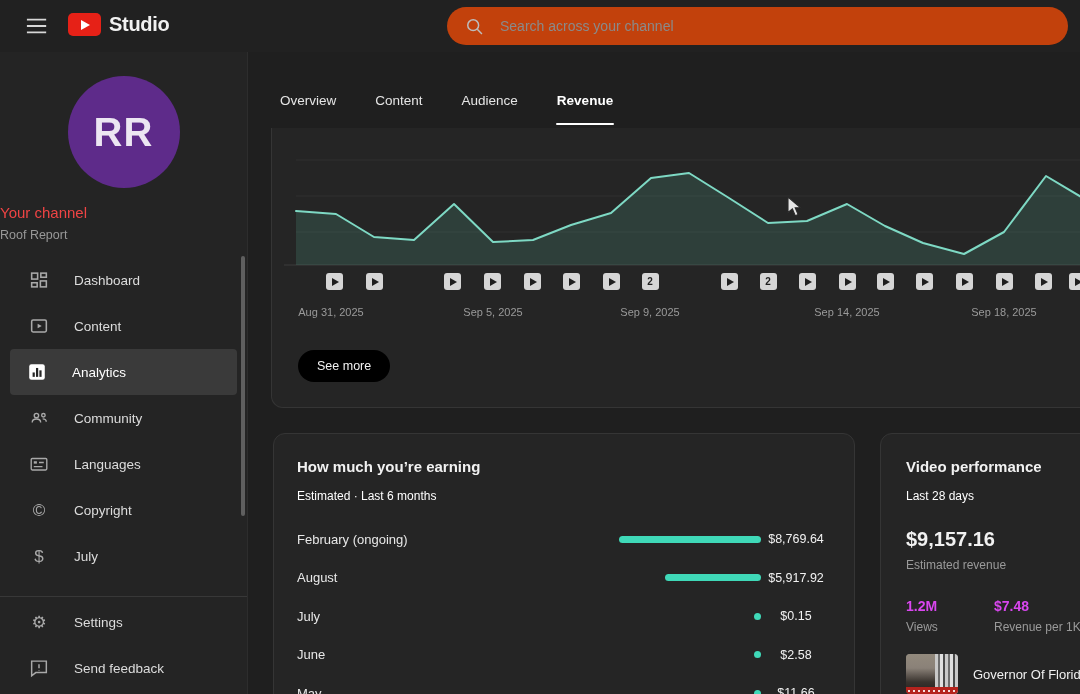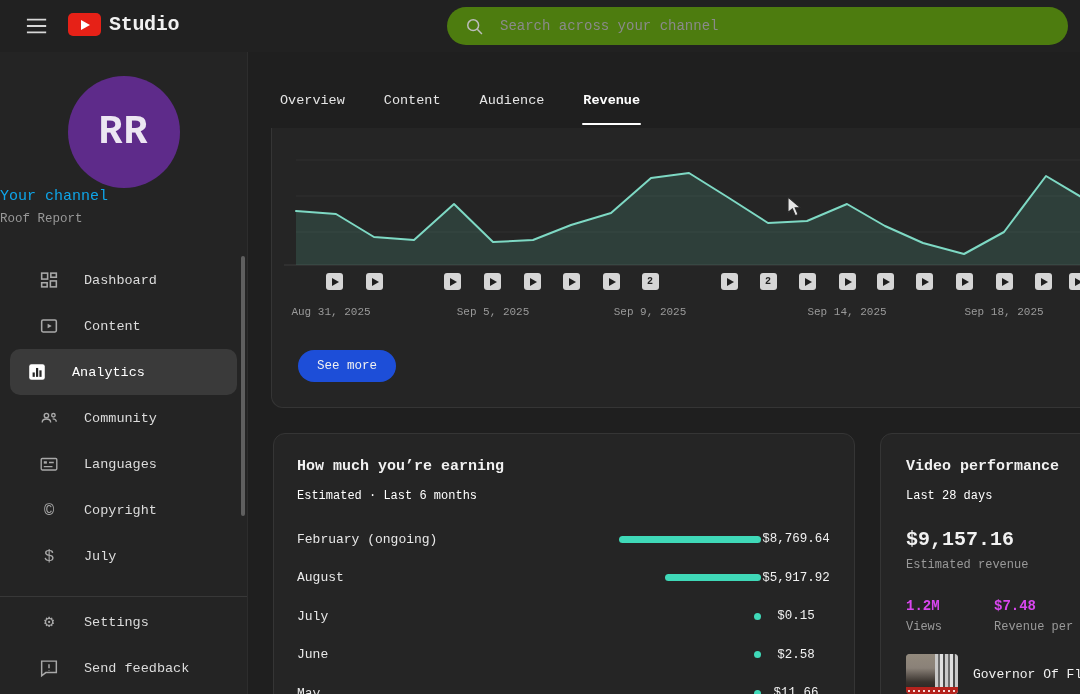--- a/index.html
+++ b/index.html
@@ -1,41 +1,41 @@
 <!DOCTYPE html>
 <html><head>
 <meta charset="utf-8">
 <style>
   html,body{margin:0;padding:0;background:#181818;}
   .app{position:relative;width:1080px;height:694px;overflow:hidden;background:#1f1f1f;
-       font-family:Liberation Mono, monospace;color:#f1f1f1;}
+       font-family:Liberation Sans, sans-serif;color:#f1f1f1;}
 
   
   .topbar{position:absolute;left:0;top:0;width:1080px;height:52px;background:#212121;z-index:5;}
   .hamburger{position:absolute;left:24px;top:14px;width:26px;height:24px;background:none;border:none;padding:2px;cursor:pointer;}
   .logo{position:absolute;left:68px;top:13px;display:flex;align-items:center;gap:8px;cursor:pointer;}
   .logo-mark{width:33px;height:23px;background:#e62117;border-radius:5px;display:flex;align-items:center;justify-content:center;}
   .logo-mark .tri{width:0;height:0;border-left:9px solid #fff;border-top:5.5px solid transparent;border-bottom:5.5px solid transparent;margin-left:2px;}
   .logo-text{font-size:20px;font-weight:700;letter-spacing:-0.3px;color:#f1f1f1;}
-  .search{position:absolute;left:447px;top:7px;width:621px;height:38px;background:#4d7c0f;border-radius:19px;
+  .search{position:absolute;left:447px;top:7px;width:621px;height:38px;background:#c2410c;border-radius:19px;
           display:flex;align-items:center;padding-left:17px;box-sizing:border-box;gap:13px;}
   .search input{flex:1;background:transparent;border:none;outline:none;color:#ddd;font-size:14px;font-family:inherit;}
   .search input::placeholder{color:#8a8a8a;}
 
   
   .sidebar{position:absolute;left:0;top:52px;width:248px;bottom:0;background:#242424;border-right:1px solid #2d2d2d;box-sizing:border-box;}
   .channel{position:absolute;top:24px;left:0;right:0;}
   .avatar{width:112px;height:112px;border-radius:50%;background:#5e2b8a;margin:0 auto;display:flex;align-items:center;justify-content:center;cursor:pointer;}
   .avatar span{font-size:40px;font-weight:700;color:#ece6f2;letter-spacing:1px;}
-  .ch-label{font-size:15px;font-weight:500;color:#0ea5e9;}
+  .ch-label{margin-top:16px;font-size:15px;font-weight:500;color:#ef4444;}
   .ch-name{margin-top:7px;font-size:12.5px;color:#989898;}
   #side-nav{position:absolute;top:205px;left:0;right:0;}
   #side-footer{position:absolute;top:547px;left:0;right:0;}
-  .side-item{height:46px;display:flex;align-items:center;padding-left:38px;gap:24px;cursor:pointer;box-sizing:border-box;}
-  .side-item.active{background:#3a3a3a;border-radius:10px;margin:0 10px;padding-left:16px;}
+  .side-item{height:46px;display:flex;align-items:center;padding-left:28px;gap:24px;cursor:pointer;box-sizing:border-box;}
+  .side-item.active{background:#3a3a3a;border-radius:4px;margin:0 10px;padding-left:16px;}
   .ico{width:22px;height:22px;display:flex;align-items:center;justify-content:center;color:#a9a9a9;flex:0 0 22px;}
   .ico svg{width:22px;height:22px;}
   .char-ico{font-size:17px;color:#a9a9a9;line-height:1;}
   .side-label{font-size:13.5px;color:#dcdcdc;}
   .side-item.active .ico,.side-item.active .char-ico{color:#fff;}
   .side-item.active .side-label{color:#fff;font-weight:500;}
   .side-divider{position:absolute;top:544px;left:0;right:0;height:1px;background:#383838;}
   .side-scrollbar{position:absolute;right:2px;top:204px;width:4px;height:260px;background:#5f5f5f;border-radius:2px;cursor:pointer;}
 
   
@@ -47,21 +47,21 @@
 
   .chart-card{position:absolute;left:23px;top:76px;width:860px;height:280px;background:#252525;
               border:1px solid #353535;border-top:none;border-radius:0 0 12px 12px;box-sizing:border-box;}
   #chart-svg{position:absolute;left:0;top:0;width:860px;height:140px;}
   .marker{position:absolute;top:145px;width:17px;height:17px;background:#d6d6d6;border-radius:3px;
           display:flex;align-items:center;justify-content:center;cursor:pointer;}
   .marker .tri{width:0;height:0;border-left:7px solid #1f1f1f;border-top:4.5px solid transparent;border-bottom:4.5px solid transparent;margin-left:2px;}
   .marker .b2{font-size:10px;font-weight:700;color:#1f1f1f;}
   .tick{position:absolute;top:178px;width:90px;text-align:center;font-size:11px;color:#9a9a9a;}
   .see-more{position:absolute;left:26px;top:222px;height:32px;padding:0 19px;border:none;border-radius:16px;
-            background:#1d4ed8;color:#f1f1f1;font-size:12.5px;font-weight:500;font-family:inherit;cursor:pointer;}
+            background:#000000;color:#f1f1f1;font-size:12.5px;font-weight:500;font-family:inherit;cursor:pointer;}
 
   .card{background:#252525;border:1px solid #353535;border-radius:12px;box-sizing:border-box;position:absolute;}
   .earn-card{left:25px;top:381px;width:582px;height:340px;padding:24px 23px;}
   .perf-card{left:632px;top:381px;width:262px;height:340px;padding:24px 25px;}
   .card-title{font-size:15px;font-weight:700;color:#f1f1f1;}
   .card-sub{margin-top:14px;font-size:12px;color:#ffffff;}
   #earn-rows{margin-top:25px;}
   .m-row{height:22px;margin-bottom:16.5px;display:flex;align-items:center;}
   .m-label{flex:1;font-size:13px;color:#e8e8e8;}
   .m-barwrap{width:190px;display:flex;justify-content:flex-end;align-items:center;}

